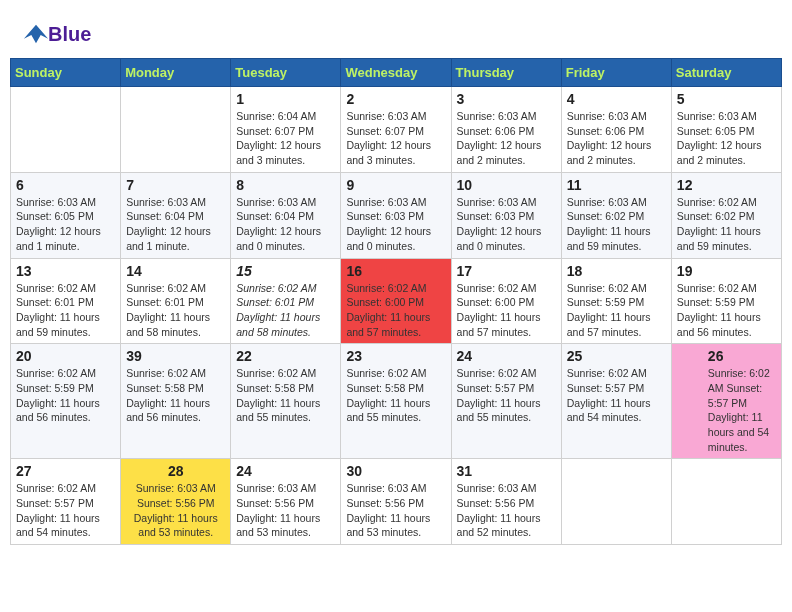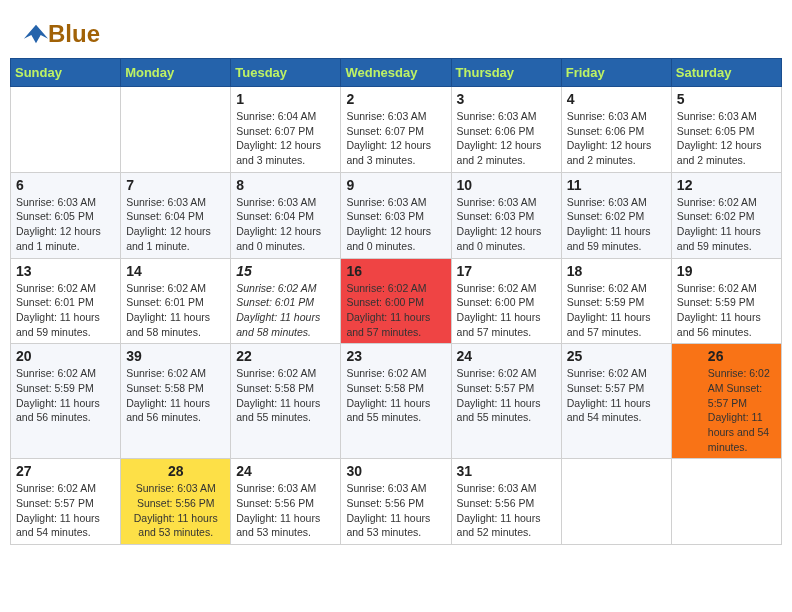--- a/index.html
+++ b/index.html
@@ -83,21 +83,21 @@
 <body>
 
 <div class="header">
   <div class="logo">
     <div style="display:flex;align-items:center;">
       <div style="font-size:22px;font-weight:bold;color:#333;line-height:1.1;">
         <svg class="logo-icon" viewBox="0 0 30 30" style="display:inline-block;vertical-align:middle;width:28px;height:28px;">
           <polygon points="15,5 28,20 20,16 15,25 10,16 2,20" fill="#2563ab"></polygon>
         </svg>
       </div>
-      <div style="font-size:24px;font-weight:bold;color:#a16207;margin-left:-4px;">Blue</div>
+      <div style="font-size:20px;font-weight:bold;color:#4c1d95;margin-left:-4px;">Blue</div>
     </div>
   </div>
   <div class="title-block">
     <div class="month-title"></div>
     <div class="location"></div>
   </div>
 </div>
 
 <table class="calendar">
   <thead>
@@ -264,21 +264,21 @@
           <div class="day-info">Sunrise: 6:02 AM
 Sunset: 5:57 PM
 Daylight: 11 hours and 55 minutes.</div>
         </td>
         <td style="background: rgb(245, 247, 251);">
           <div class="day-number">25</div>
           <div class="day-info">Sunrise: 6:02 AM
 Sunset: 5:57 PM
 Daylight: 11 hours and 54 minutes.</div>
         </td>
-        <td style="background: #f97316; padding-left: 36px;">
+        <td style="background: #f9a8d4; padding-left: 36px;">
           <div class="day-number">26</div>
           <div class="day-info">Sunrise: 6:02 AM
 Sunset: 5:57 PM
 Daylight: 11 hours and 54 minutes.</div>
         </td>
       </tr>
       <tr>
         <td style="background: rgb(255, 255, 255);">
           <div class="day-number">27</div>
           <div class="day-info">Sunrise: 6:02 AM

